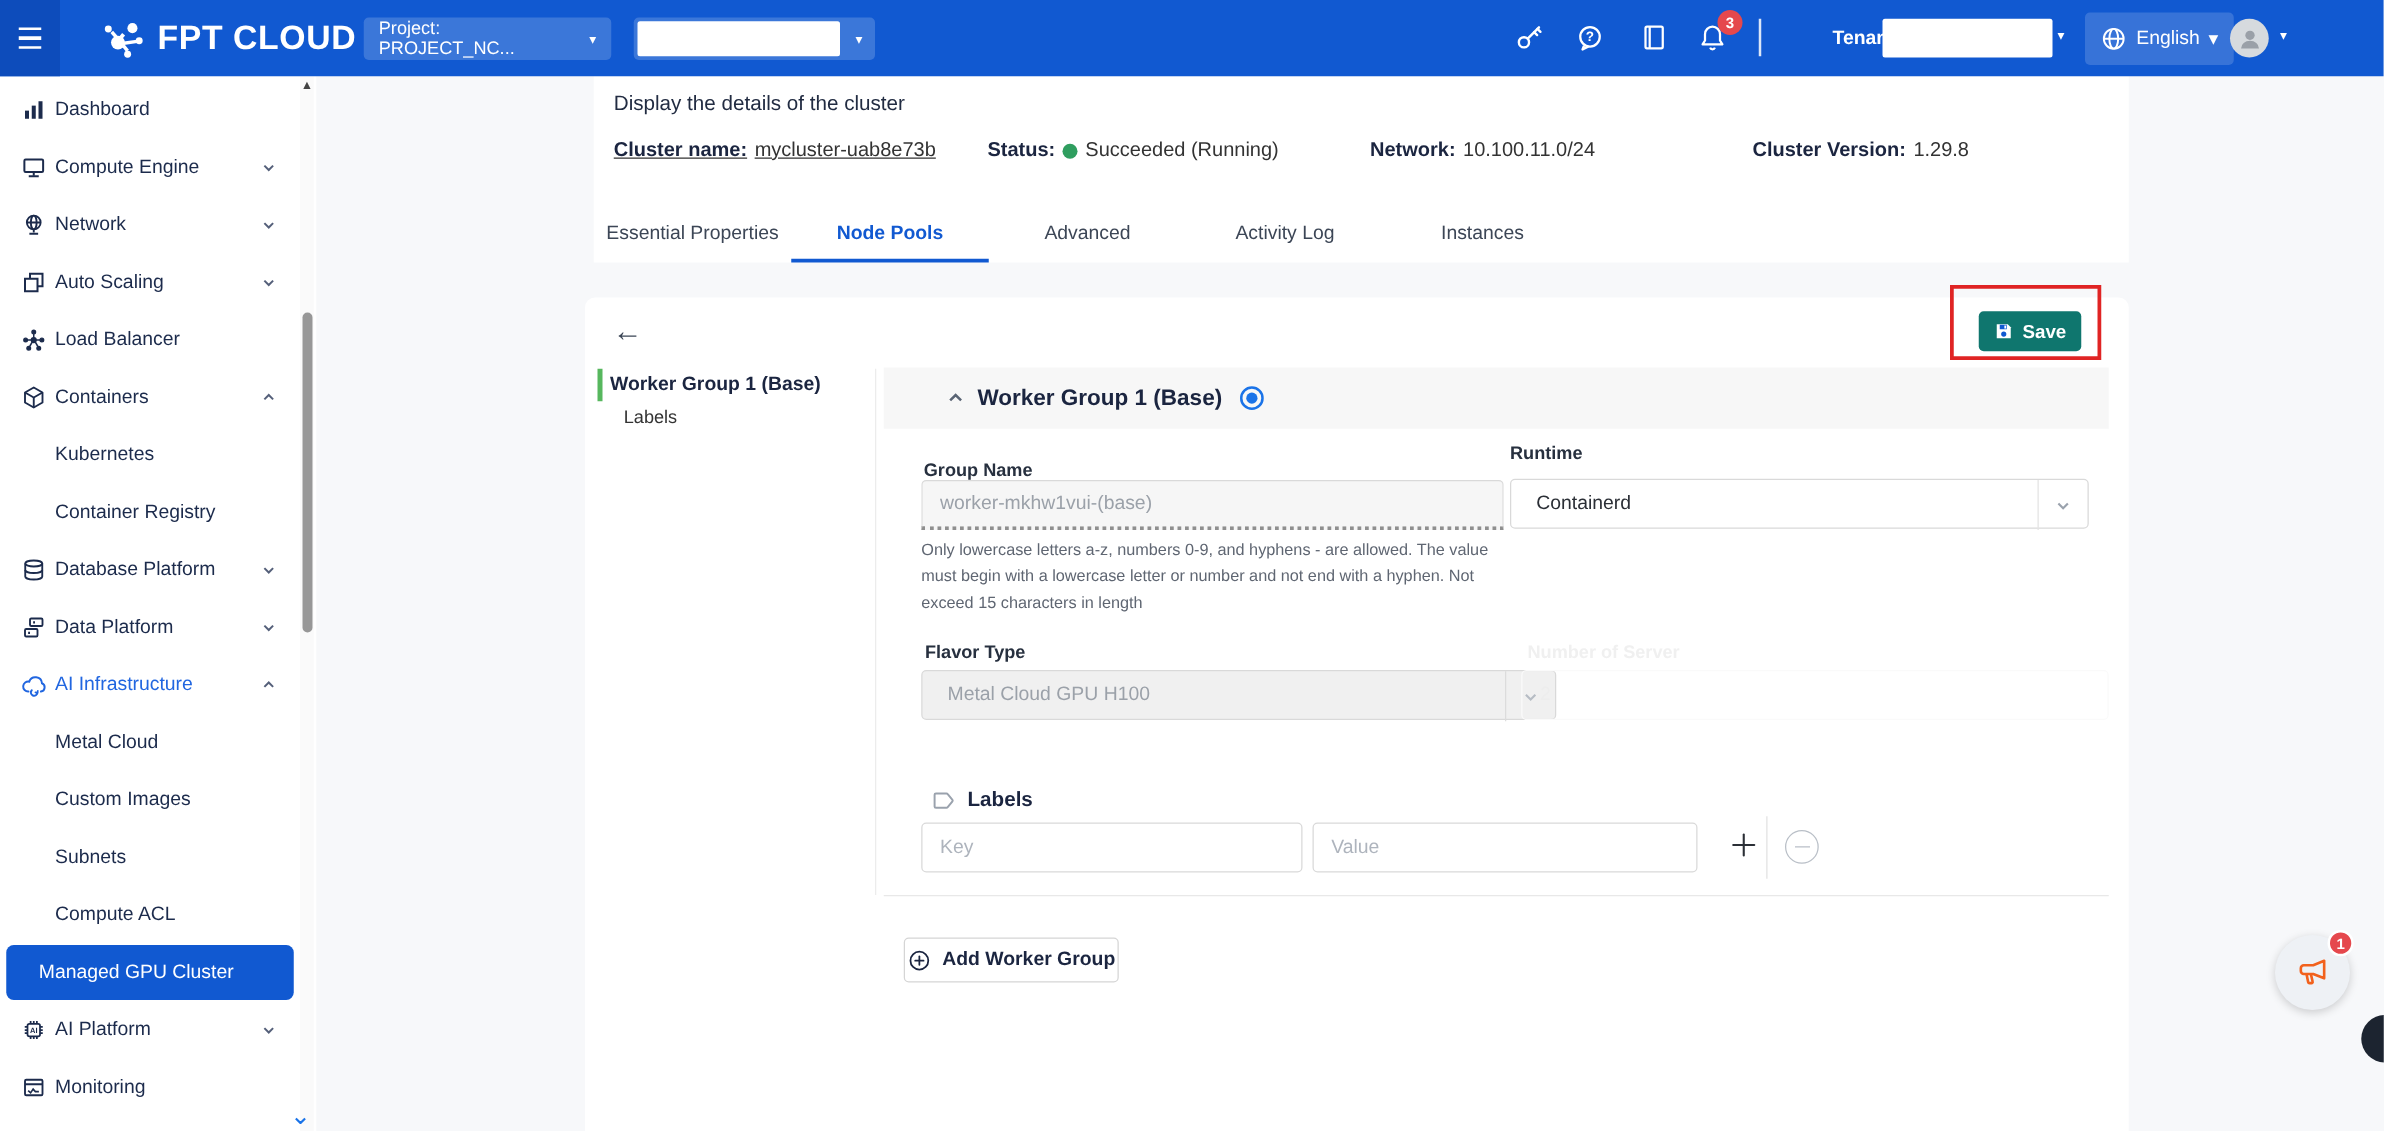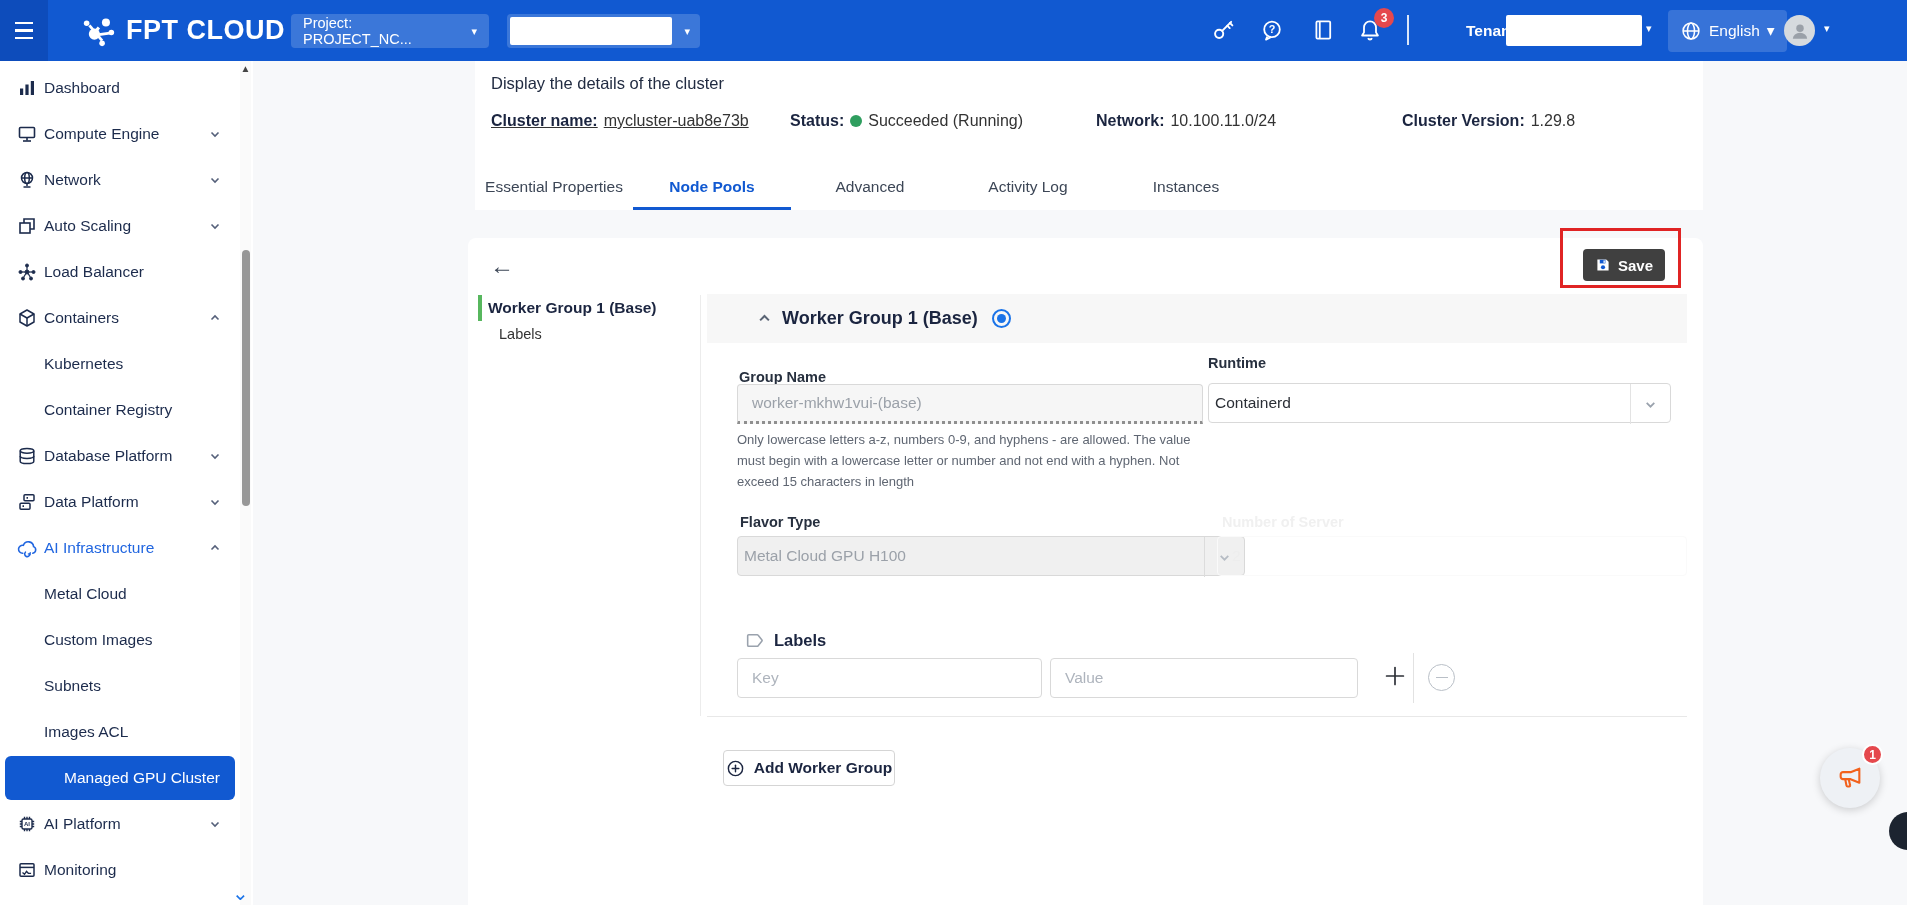--- a/index.html
+++ b/index.html
@@ -39,21 +39,21 @@
   
   .sidebar { position:absolute; left:0; top:61px; width:253px; height:844px; background:#fff; z-index:10; }
   .sb-list { padding-top:4px; }
   .sb-item { position:relative; height:46px; display:flex; align-items:center; color:#1c2b4c;
              font-size:15.5px; cursor:pointer; }
   .sb-icon { position:absolute; left:16px; width:22px; height:22px; display:flex; align-items:center; justify-content:center; }
   .sb-label { margin-left:44px; }
   .sb-chev { position:absolute; right:32px; display:flex; }
   .sb-item.accent { color:#2166e0; }
   .sb-item.active { background:#1159d1; color:#fff; border-radius:6px; margin:1px 18px 1px 5px; height:44px; }
-  .sb-item.active .sb-label { margin-left:59px; }
+  .sb-item.active .sb-label { margin-left:26px; }
   .sb-scroll { position:absolute; right:2px; top:0; width:11px; height:844px; background:#fafafa; }
   .sb-thumb { position:absolute; left:1.5px; top:189px; width:8px; height:256px; background:#979797; border-radius:4px; }
   .sb-up { position:absolute; left:0; top:2px; width:11px; text-align:center; color:#444; font-size:10px; }
   .sb-down { position:absolute; left:-8px; bottom:0px; color:#1a73e8; font-size:20px; }
 
   
   .content { position:absolute; left:253px; top:61px; width:1654px; height:844px; background:#f7f8fa; }
 
   .header-panel { position:absolute; left:222px; top:0; width:1228px; height:149px; background:#fff; }
   .subtitle { position:absolute; left:16px; top:13px; font-size:16.5px; color:#222c42; }
@@ -64,21 +64,21 @@
   .tab { width:158px; height:44px; display:flex; align-items:center; justify-content:center;
          font-size:15.5px; color:#3c4656; cursor:pointer; border-bottom:3px solid transparent; }
   .tab.active { color:#1159d1; font-weight:bold; border-bottom:3px solid #1159d1; }
 
   
   .card { position:absolute; left:215px; top:177px; width:1235px; height:667px; background:#fff;
           border-radius:8px 8px 0 0; }
   .back-arrow { position:absolute; left:22px; top:14px; font-size:24px; color:#3c4656; cursor:pointer; }
   .save-annotation { position:absolute; left:1092px; top:-10px; width:121px; height:60px;
                      border:3px solid #e02424; }
-  .save-btn { position:absolute; left:20px; top:18px; width:82px; height:32px; background:#404040;
+  .save-btn { position:absolute; left:20px; top:18px; width:82px; height:32px; background:#0f766e;
               border:none; border-radius:4px; color:#fff; font-size:15px; font-weight:bold;
               display:flex; align-items:center; justify-content:center; gap:7px; cursor:pointer; }
   .group-nav-bar { position:absolute; left:10px; top:57px; width:4px; height:26px; background:#57b75e; }
   .group-nav-title { position:absolute; left:20px; top:61px; font-size:15.5px; font-weight:bold; color:#1b2540; cursor:pointer; }
   .group-nav-sub { position:absolute; left:31px; top:88px; font-size:14.5px; color:#333; cursor:pointer; }
   .v-divider { position:absolute; left:232px; top:57px; width:1px; height:421px; background:#ececec; }
 
   .panel-head { position:absolute; left:239px; top:56px; width:980px; height:49px; background:#f7f7f7;
                 display:flex; align-items:center; }
   .collapse-chev { margin-left:50px; display:flex; cursor:pointer; }
@@ -89,21 +89,21 @@
 
   .field-label { position:absolute; font-size:14.5px; font-weight:bold; color:#27303f; }
   .text-input { position:absolute; height:40px; border:1px solid #d9d9d9; border-radius:4px;
                 font-size:15.5px; padding:0 14px; color:#2b2f36; background:#fff;
                 font-family:"Liberation Sans", sans-serif; }
   .text-input::placeholder { color:#aeb4bd; }
   .text-input:disabled { background:#f6f6f6; color:#9ba1a9; }
   .gn-input { left:269px; top:146px; width:466px; border-bottom:3px dotted #8f8f8f; border-radius:4px 4px 0 0; }
   .helper { position:absolute; left:269px; top:192px; width:472px; font-size:13px; color:#5f6672; line-height:1.6; }
   .dropdown { position:absolute; height:40px; border:1px solid #d9d9d9; border-radius:4px; background:#fff;
-              display:flex; align-items:center; font-size:15.5px; color:#2b2f36; padding:0 6px; cursor:pointer; }
+              display:flex; align-items:center; font-size:15.5px; color:#2b2f36; padding:0 20px; cursor:pointer; }
   .dropdown .dd-suffix { position:absolute; right:0; top:0; height:40px; width:40px; display:flex;
               align-items:center; justify-content:center; border-left:1px solid #e3e3e3; }
   .dropdown.disabled { background:#f0f0f0; color:#9ba1a9; cursor:default; }
   .dropdown.disabled .dd-suffix { border-left-color:#dcdcdc; }
   .ghost-label { position:absolute; left:754px; top:276px; font-size:14.5px; font-weight:bold; color:#f0f0f0; }
   .ghost-input { position:absolute; left:749px; top:298px; width:470px; height:40px; border:1px solid #fafafa;
                  border-radius:4px; font-size:15.5px; color:#ededed; display:flex; align-items:center; padding:0 14px; }
   .labels-head { position:absolute; left:276px; top:392px; display:flex; align-items:center; gap:9px; }
   .labels-title { font-size:16.5px; font-weight:bold; color:#1b2540; }
   .plus-btn { position:absolute; left:913px; top:424px; width:28px; height:28px; background:none; border:none;
@@ -380,21 +380,21 @@
 
       <div class="sb-item">
         <span class="sb-label">Custom Images</span>
       </div>
 
       <div class="sb-item">
         <span class="sb-label">Subnets</span>
       </div>
 
       <div class="sb-item">
-        <span class="sb-label">Images ACL</span>
+        <span class="sb-label">Compute ACL</span>
       </div>
 
       <div class="sb-item active">
         <span class="sb-label">Managed GPU Cluster</span>
       </div>
 
       <div class="sb-item">
         <span class="sb-icon">
           <svg width="20" height="20" viewBox="0 0 20 20" fill="none" stroke="#1c2b4c" stroke-width="1.4">
             <rect x="5" y="5" width="10" height="10" rx="1.5"></rect>

